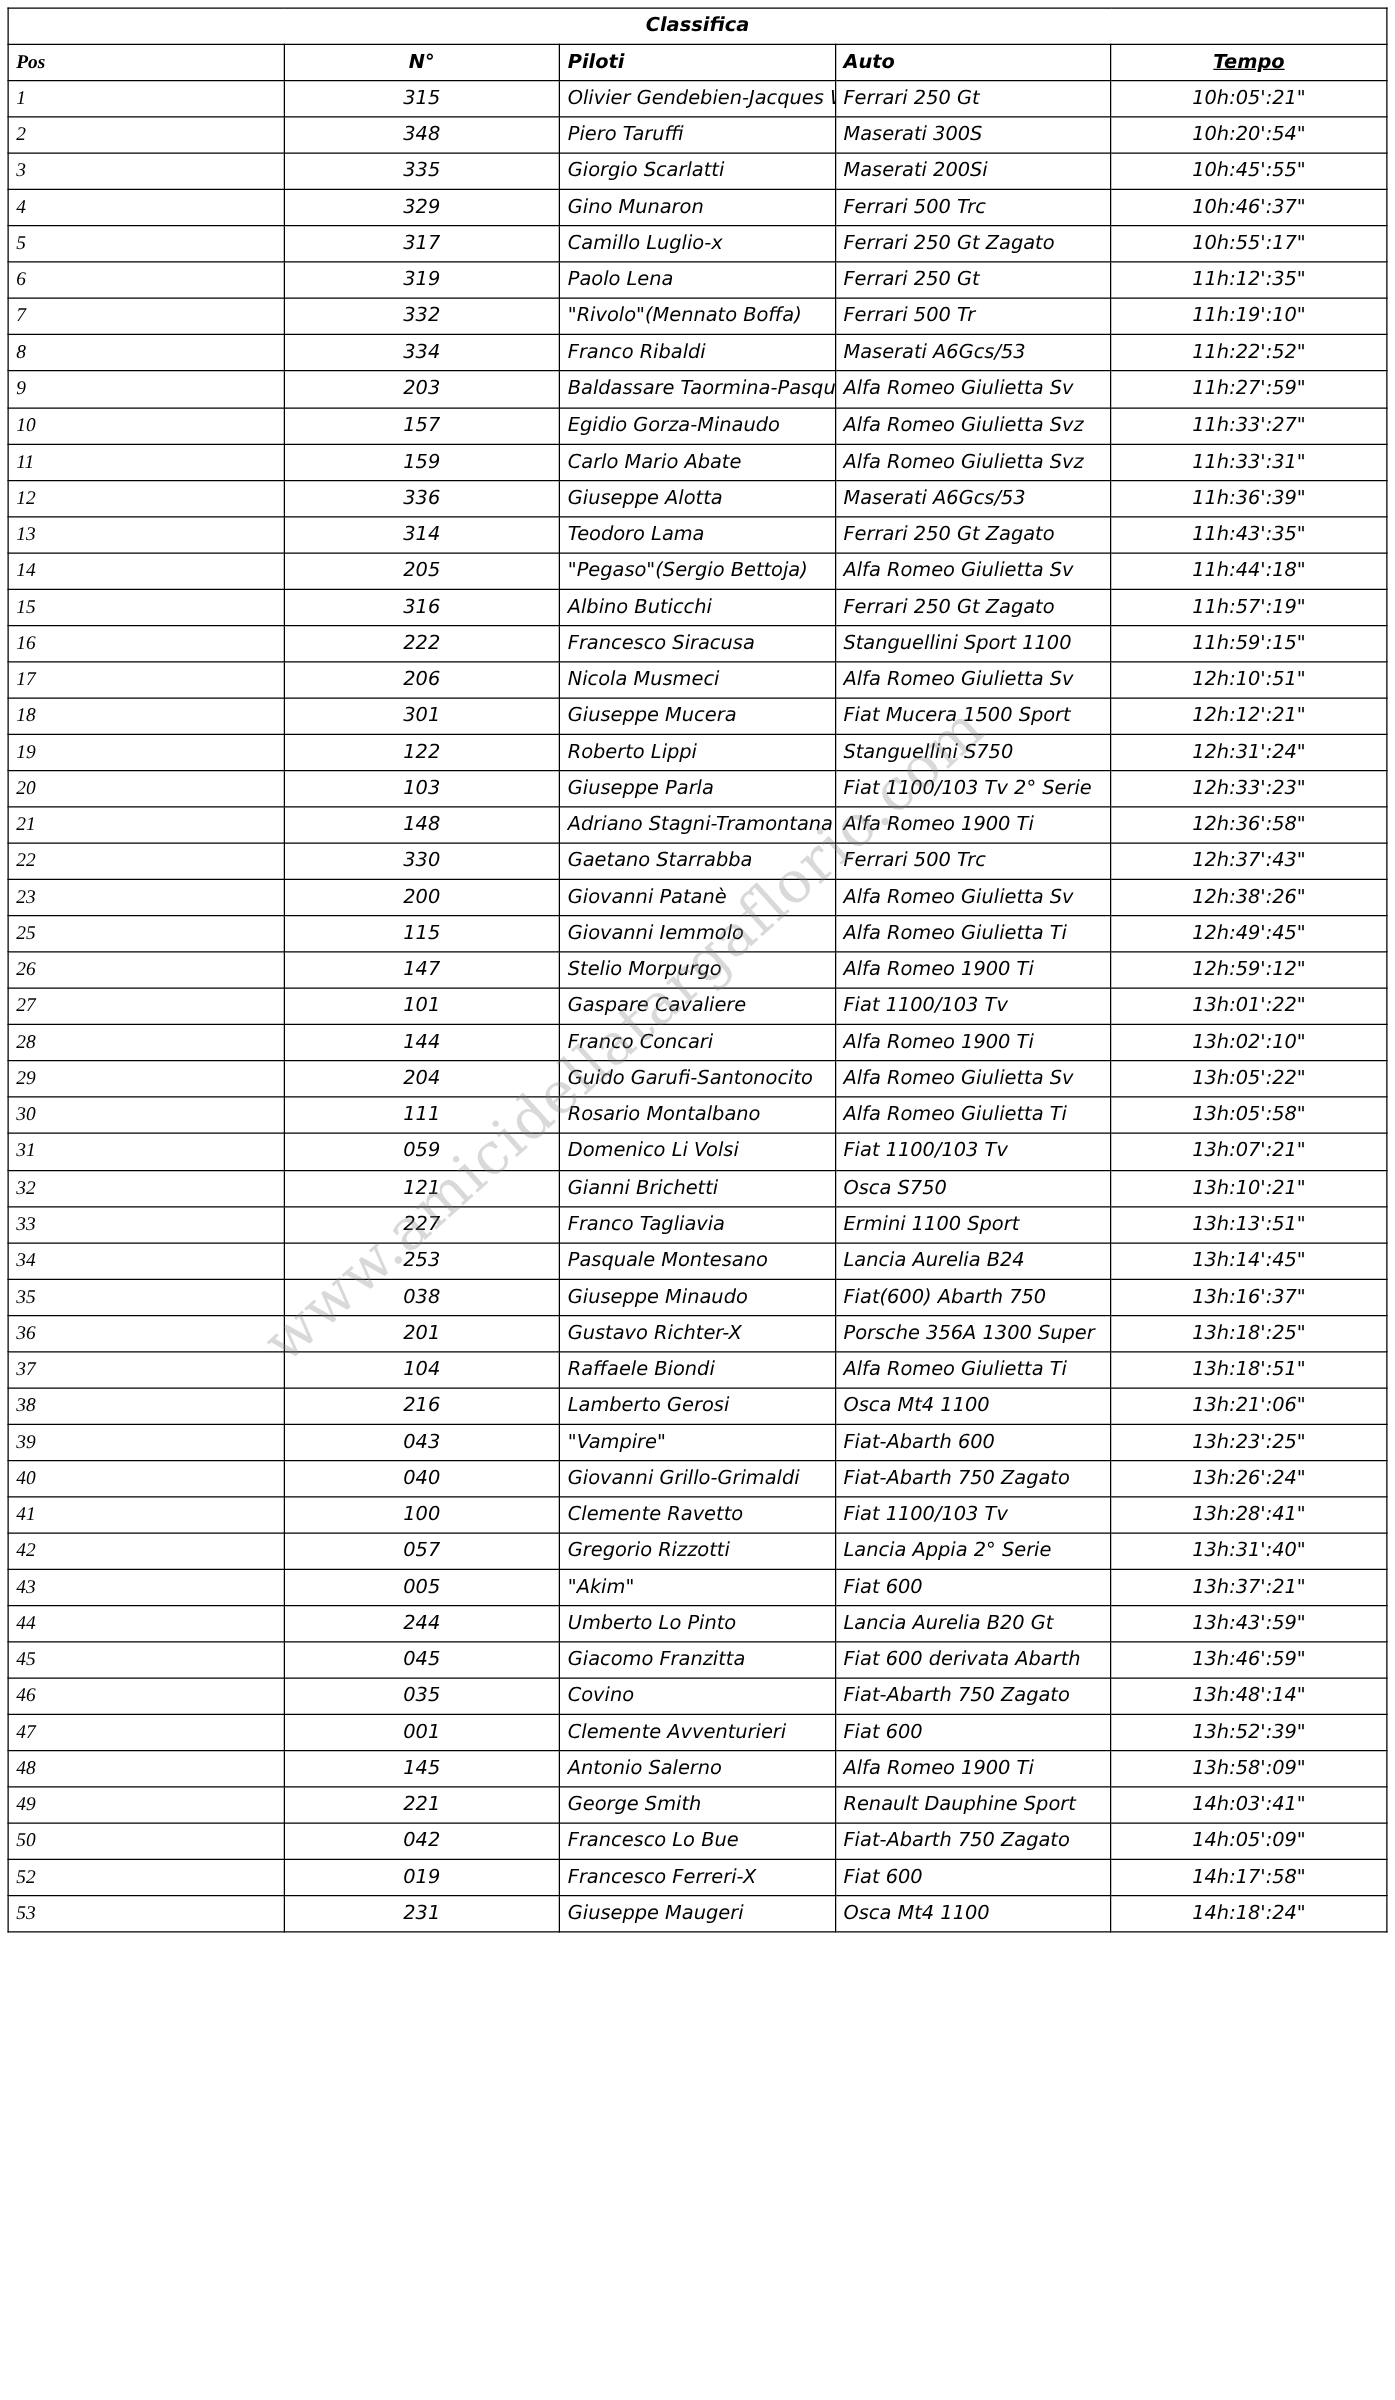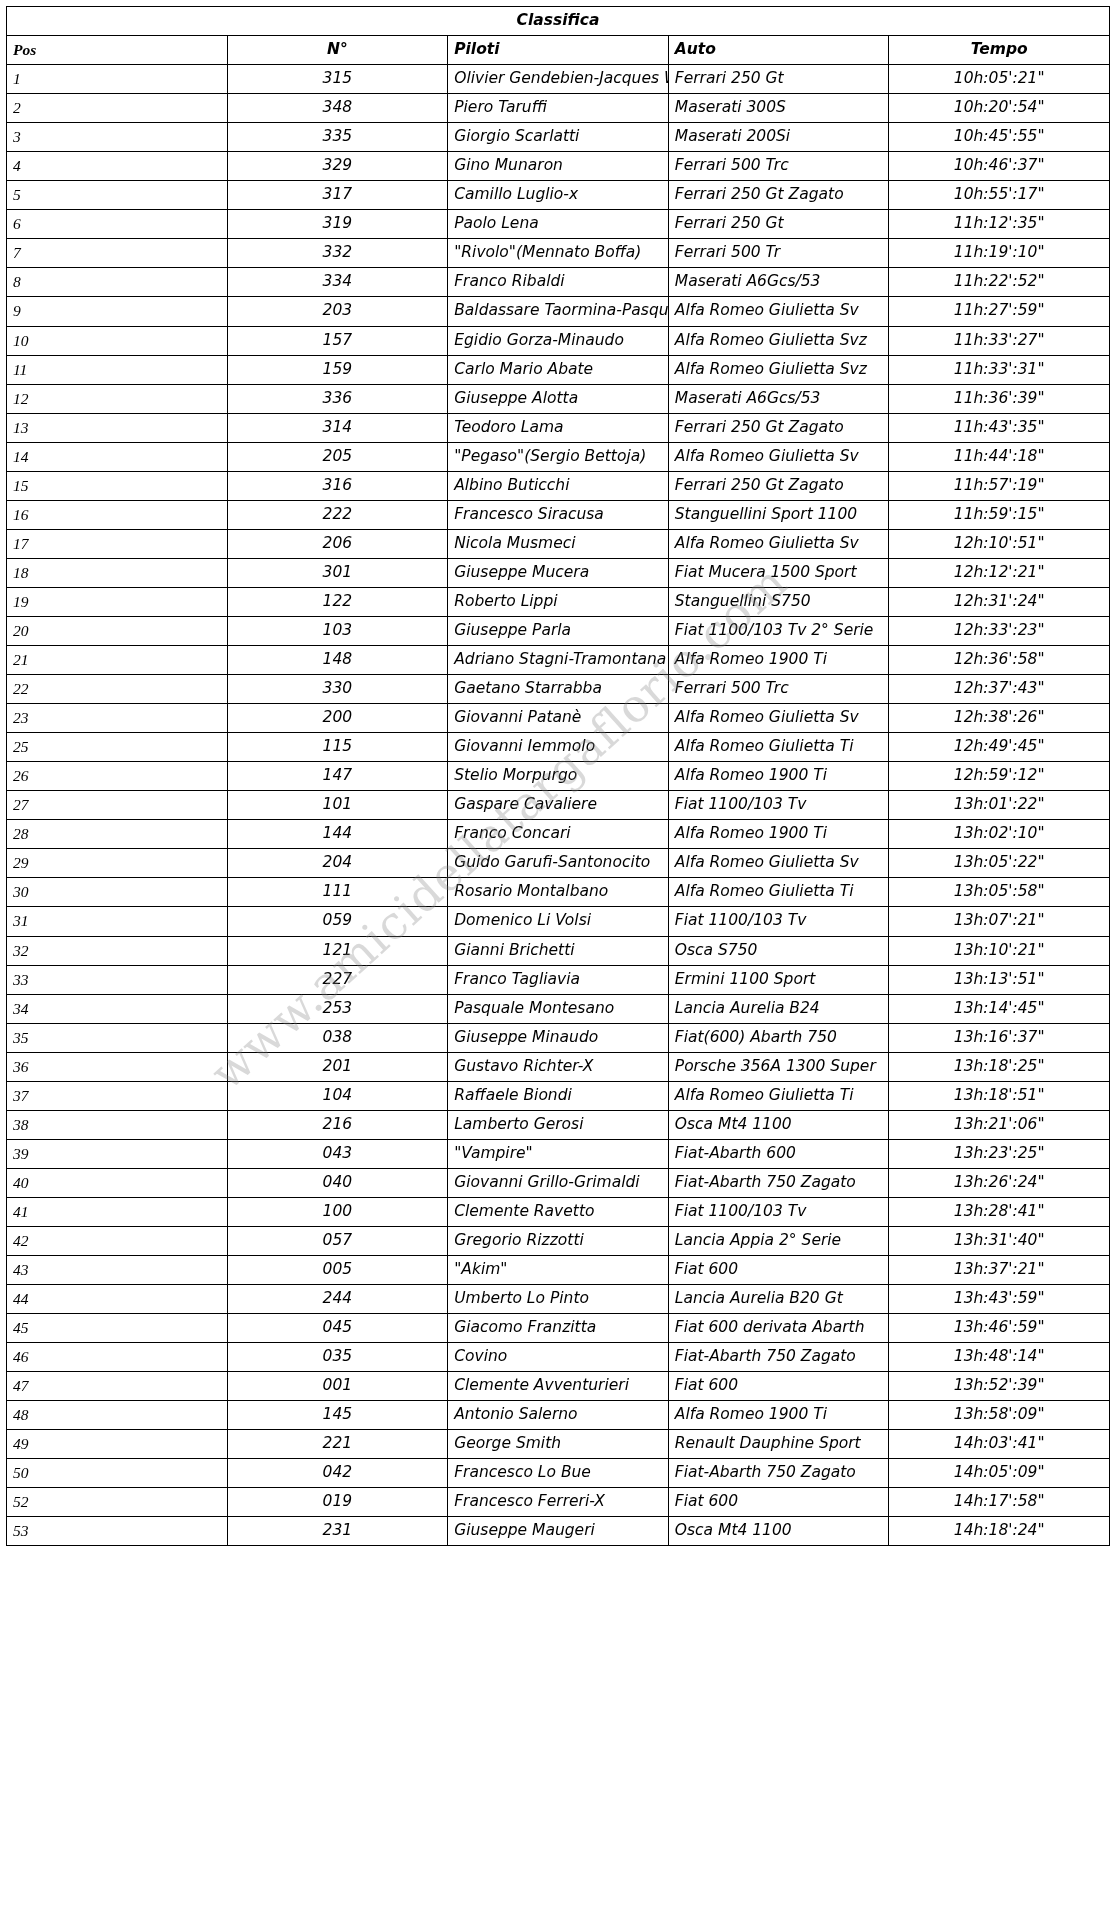--- a/index.html
+++ b/index.html
@@ -46,21 +46,21 @@
     font-size: 15.5px;
   }
   .c-pos   { width: 62px; font-family: Liberation Serif, serif; }
   .c-num   { width: 62px; text-align: center; }
   .c-pilot { width: 448px; }
   .c-auto  { width: 390px; }
   .c-tempo { width: 140px; text-align: center; }
 
   td.c-pos { text-align: left; }
   .hdr td.c-num { text-align: center; }
-  .hdr td.c-tempo { text-align: center; }
+  .hdr td.c-tempo { text-align: center; text-decoration: underline; }
 
   
   .watermark {
     position: absolute;
     left: 0;
     top: 0;
     width: 1116px;
     height: 1920px;
     pointer-events: none;
     z-index: 5;

